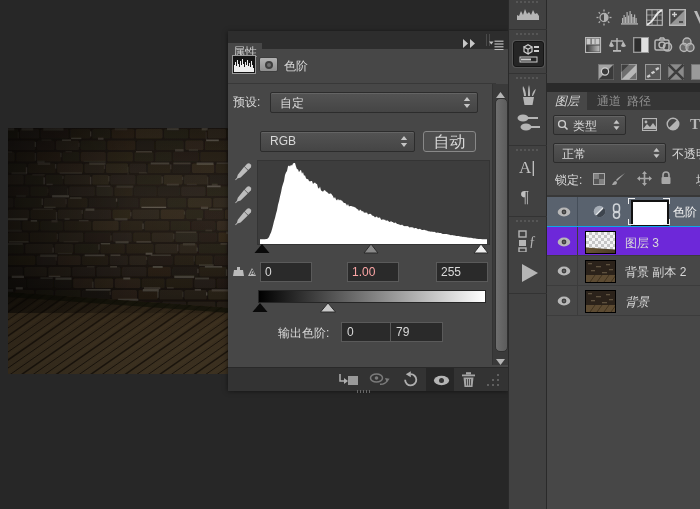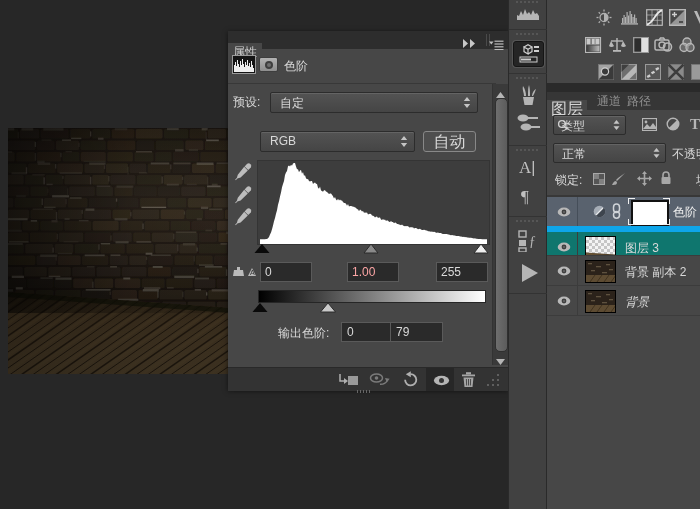--- a/index.html
+++ b/index.html
@@ -1468,31 +1468,31 @@
     <g transform="translate(93,0)">
       <rect x="0.5" y="0.5" width="9" height="15" fill="#9a9a9a" stroke="#777" stroke-width="1"></rect>
     </g>
   </svg>
 
   <div class="abs" style="left:0;top:83px;width:153px;height:9px;background:#2a2a2a;"></div>
 
   <div class="abs" style="left:0;top:92px;width:153px;height:417px;background:#474747;">
 
     <div class="abs" style="left:0;top:0;width:153px;height:18px;background:#363636;">
-      <div class="abs" style="left:0;top:8px;width:40px;height:18px;background:#474747;color:#d4d4d4;font-size:16px;line-height:18px;text-align:center;">图层</div>
+      <div class="abs" style="left:0;top:0;width:40px;height:18px;background:#474747;color:#d4d4d4;font-size:12px;line-height:18px;text-align:center;font-style:italic;">图层</div>
       <div class="abs" style="left:42px;top:0;width:40px;height:18px;color:#8f8f8f;font-size:12px;line-height:18px;text-align:center;">通道</div>
       <div class="abs" style="left:80px;top:0;width:40px;height:18px;color:#8f8f8f;font-size:12px;line-height:18px;text-align:left;">路径</div>
     </div>
 
     <div class="abs" style="left:6px;top:23px;width:71px;height:18px;background:linear-gradient(#535353,#454545);border:1px solid #2c2c2c;border-radius:2px;box-shadow:inset 0 1px 0 rgba(255,255,255,0.10);">
       <svg class="abs" style="left:3px;top:3px;" width="12" height="12">
           <circle cx="5" cy="5" r="3.4" fill="none" stroke="#cfcfcf" stroke-width="1.4"></circle>
           <line x1="7.5" y1="7.5" x2="10.5" y2="10.5" stroke="#cfcfcf" stroke-width="1.6"></line>
         </svg>
-      <div class="abs txt" style="left:7px;top:2px;">类型</div>
+      <div class="abs txt" style="left:19px;top:2px;">类型</div>
       <svg class="abs" style="right:5px;top:4px;" width="7" height="10">
           <path d="M3.5,0 L6.5,3.7 L0.5,3.7 Z" fill="#c4c4c4"></path>
           <path d="M3.5,10 L6.5,6.3 L0.5,6.3 Z" fill="#c4c4c4"></path>
         </svg>
     </div>
     <svg class="abs" style="left:95px;top:26px;" width="15" height="13">
         <rect x="0.5" y="0.5" width="14" height="12" fill="none" stroke="#b5b5b5" stroke-width="1.2"></rect>
         <circle cx="4" cy="4" r="1.4" fill="#b5b5b5"></circle>
         <path d="M1,11 L5,6 L8,9 L11,5 L14,9 L14,11 Z" fill="#b5b5b5"></path>
       </svg>
@@ -1550,21 +1550,21 @@
           <path d="M4.5,1 a3,3.2 0 0 1 3,3.2 l0,2 a3,3.2 0 0 1 -6,0 l0,-2 a3,3.2 0 0 1 3,-3.2 z M4.5,8.6 a3,3.2 0 0 1 3,3.2 l0,0.2 a3,3.2 0 0 1 -6,0 l0,-0.2 a3,3.2 0 0 1 3,-3.2 z" fill="none" stroke="#cfd3d8" stroke-width="1.5"></path>
         </svg>
 
       <div class="abs" style="left:84px;top:3px;width:34px;height:23px;background:#fff;border:2px solid #111;"></div>
       <svg class="abs" style="left:81px;top:1px;" width="42" height="27">
         <path d="M0,6 L0,0 L7,0 M35,0 L42,0 L42,6 M42,21 L42,27 L35,27 M7,27 L0,27 L0,21" stroke="#f0f0f0" stroke-width="2" fill="none"></path>
       </svg>
       <div class="abs" style="left:126px;top:7px;color:#f0f0f0;font-size:12px;">色阶</div>
     </div>
 
-    <div class="abs" style="left:0;top:134px;width:153px;height:29px;background:#0f766e;border-top:6px solid #0ea5e9;">
+    <div class="abs" style="left:0;top:134px;width:153px;height:29px;background:#6d28d9;border-top:1px solid #0ea5e9;">
       <div class="abs" style="left:0;top:0;width:30px;height:29px;border-right:1px solid #3c3c3c;"></div>
       <svg class="abs" style="left:10px;top:10px;" width="14" height="10">
           <ellipse cx="7" cy="5" rx="6.3" ry="4.4" fill="#b9b9b9"></ellipse>
           <circle cx="7" cy="5" r="2.4" fill="#3f3f3f"></circle>
           <circle cx="7" cy="5" r="1" fill="#6a6a6a"></circle>
         </svg>
       <div class="abs" style="left:38px;top:4px;width:29px;height:21px;border:1px solid #000;background:
         conic-gradient(#c6c6c6 0 25%, #f4f4f4 0 50%, #c6c6c6 0 75%, #f4f4f4 0) 0 0/6px 6px;">
         <div class="abs" style="left:0;top:13px;width:29px;height:8px;background:linear-gradient(100deg,#6b5636,#4a3a24);clip-path:polygon(0 30%,100% 55%,100% 100%,0 100%);"></div>
       </div>

